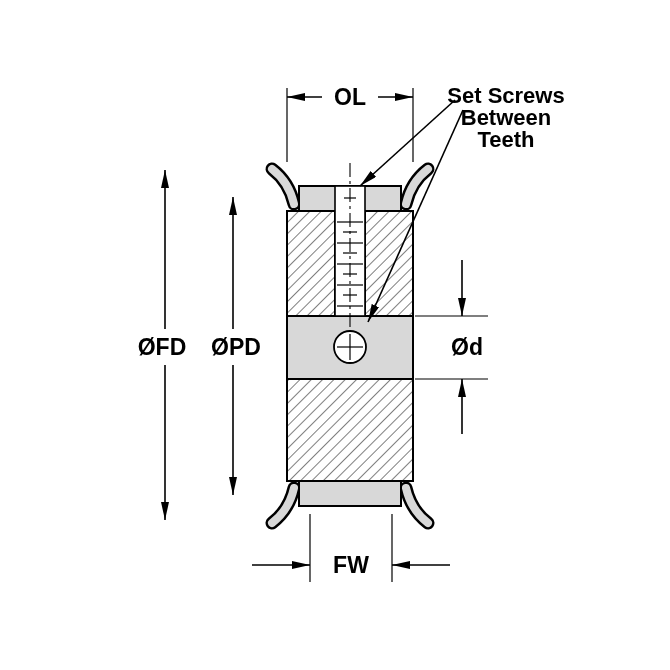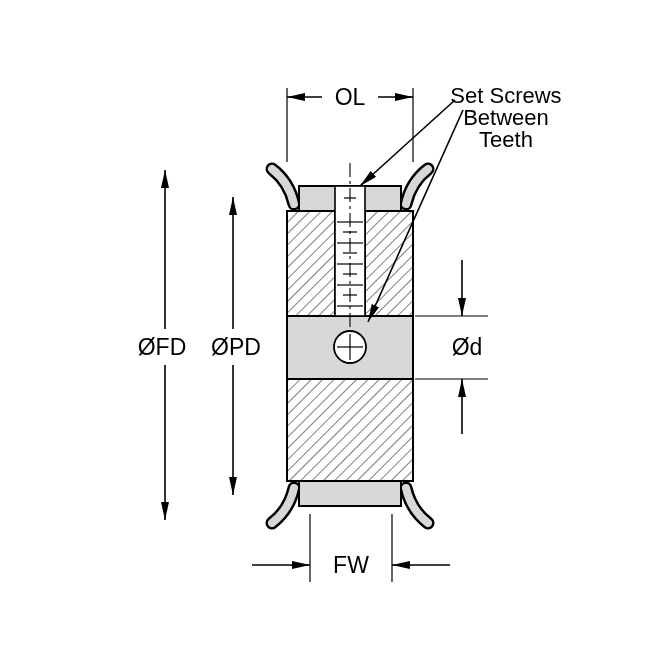--- a/index.html
+++ b/index.html
@@ -4,20 +4,21 @@
 <style>
   :root{
     --line:#000000;
     --fill-light:#d8d8d8;
     --background:#ffffff;
   }
   html,body{margin:0;padding:0;background:var(--background);}
   .canvas{
     width:670px;height:670px;position:relative;background:var(--background);
     font-family:"Liberation Sans", sans-serif;
+    font-weight:bold;
   }
   svg{display:block;}
   text{
     font-family:"Liberation Sans", sans-serif;
     fill:var(--line);
     dominant-baseline:central;
   }
   .lbl{font-size:23px;}
   .ann{font-size:22px;}
   .thin{stroke:var(--line);stroke-width:1.2;fill:none;}

